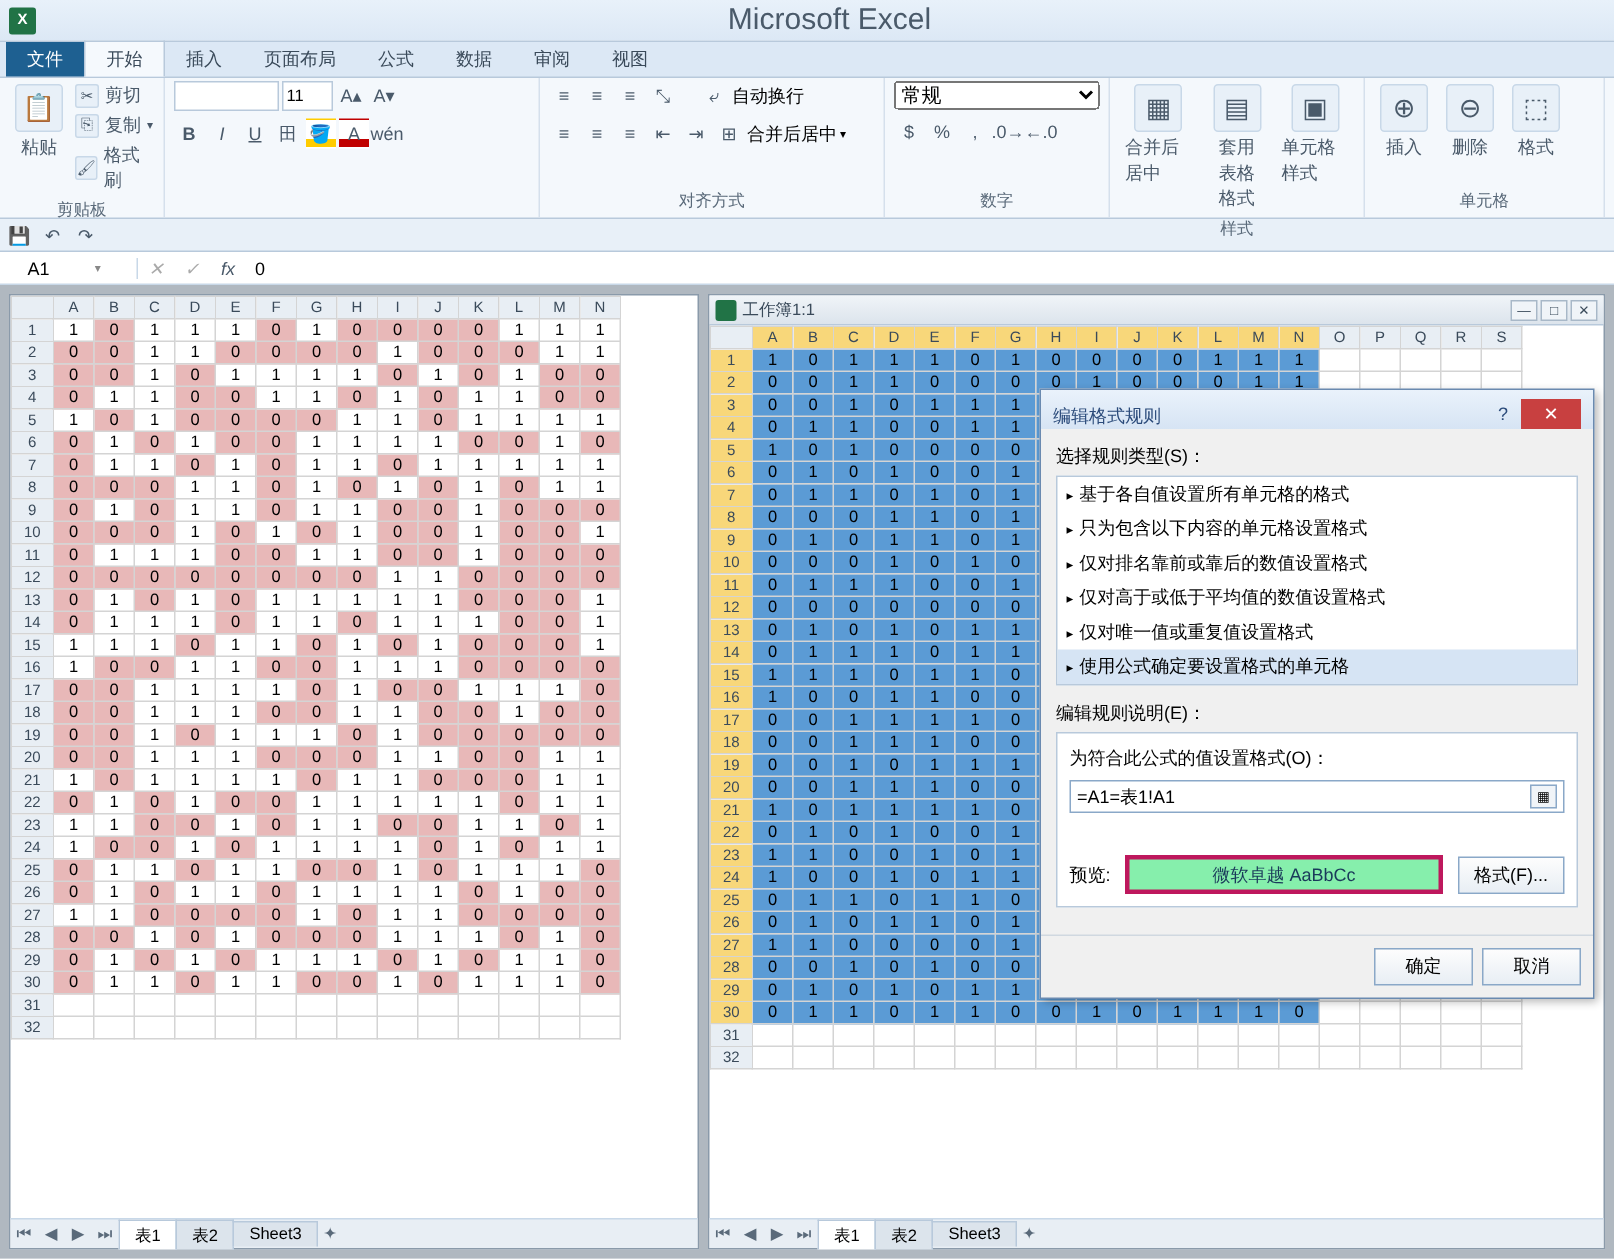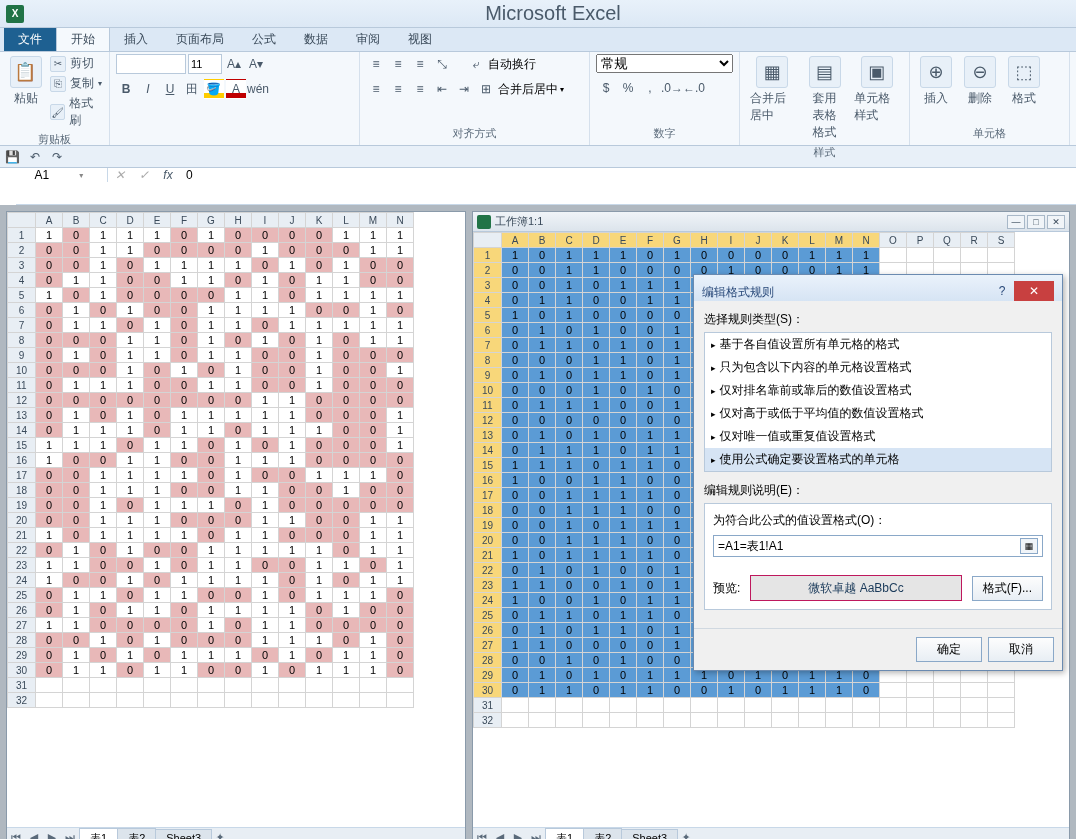--- a/index.html
+++ b/index.html
@@ -28,21 +28,21 @@
 .vstack { display:flex; flex-direction:column; gap:1px; }
 .fontctl { display:flex; gap:2px; align-items:center; }
 .fontctl select, .fontctl input { font-size:11px; border:1px solid #b8c9db; background:#fff; padding:1px 2px; height:20px;}
 .fontctl input{width:70px;}
 .icobtn { width:20px; height:20px; border:1px solid transparent; display:inline-flex; align-items:center; justify-content:center; cursor:pointer; color:#4a5a6a; font-size:12px;}
 
 
 .qarow { height:22px; background:#e8f0f8; border-bottom:1px solid #b8c9db; display:flex; align-items:center; padding:0 4px; gap:4px;}
 .qabtn { width:18px; height:18px; display:inline-flex; align-items:center; justify-content:center; cursor:pointer; color:#4a5a6a;}
 
-.namerow { height:37px; background:#fff; border-bottom:1px solid #c8d8e8; display:flex; align-items:flex-start;margin-left:16px; }
+.namerow { height:22px; background:#fff; border-bottom:1px solid #c8d8e8; display:flex; align-items:center; }
 .namebox { width:92px; border-right:1px solid #c8d8e8; padding:0 6px; font-size:12px; text-align:center; background:#fff; display:flex; align-items:center; justify-content:space-between;}
 .namebox span{flex:1;text-align:center;}
 .fxarea { display:flex; align-items:center; flex:1; }
 .fxbtn { width:24px; text-align:center; cursor:pointer; color:#4a5a6a; font-style:italic;}
 .fbarval { flex:1; padding:0 6px; }
 
 
 .workspace { display:flex; height:calc(839px - 28px - 24px - 94px - 22px - 22px); background:#b0b8c0; padding:6px; gap:6px;}
 .wbwin { background:#fff; border:1px solid #8a9aaa; display:flex; flex-direction:column; position:relative;}
 .wbwin.left{ width:460px; }
@@ -78,22 +78,22 @@
 .dlghelp{width:24px;height:20px;display:inline-flex;align-items:center;justify-content:center;cursor:pointer;color:#2a4a7a;}
 .dlgbody{padding:10px;}
 .rulelist{border:1px solid #b8c9db;background:#fff;margin:4px 0 10px;}
 .ruleitem{padding:3px 6px;cursor:pointer;display:flex;align-items:center;gap:4px;}
 .ruleitem.sel{background:#d6e4f4;}
 .ruleitem::before{content:"▸";font-size:9px;}
 .editsec{border:1px solid #b8c9db;background:#fff;padding:8px;margin-top:4px;}
 .fmlinput{width:100%;border:1px solid #8aa8c8;padding:2px 4px;margin-top:6px;font-size:12px;display:flex;align-items:center;}
 .fmlinput input{flex:1;border:none;outline:none;font-size:12px;}
 .refbtn{width:18px;height:16px;border:1px solid #8aa8c8;background:#f0f4f8;cursor:pointer;display:inline-flex;align-items:center;justify-content:center;font-size:9px;}
-.prevrow{display:flex;align-items:center;gap:10px;margin-top:18px;}
-.prevbox{flex:1;height:26px;background:#e5e5e5;border:1px solid #be185d;display:flex;align-items:center;justify-content:center;color:#1a3a5a;}
+.prevrow{display:flex;align-items:center;gap:10px;margin-top:28px;}
+.prevbox{flex:1;height:26px;background:#86efac;border:3px solid #be185d;display:flex;align-items:center;justify-content:center;color:#1a3a5a;}
 .dlgbtns{display:flex;justify-content:flex-end;gap:6px;padding:8px;border-top:1px solid #d0d8e0;margin-top:8px;}
 .dbtn{padding:3px 20px;border:1px solid #8aa8c8;background:linear-gradient(#fdfdfd,#e8eef4);cursor:pointer;font-size:12px;}
 .fmtbtn{padding:3px 10px;border:1px solid #8aa8c8;background:linear-gradient(#fdfdfd,#e8eef4);cursor:pointer;font-size:12px;}
 </style>
 </head>
 <body>
 
 <div class="titlebar">
   <div class="appicon">X</div>
   <div class="apptitle">Microsoft Excel</div>

